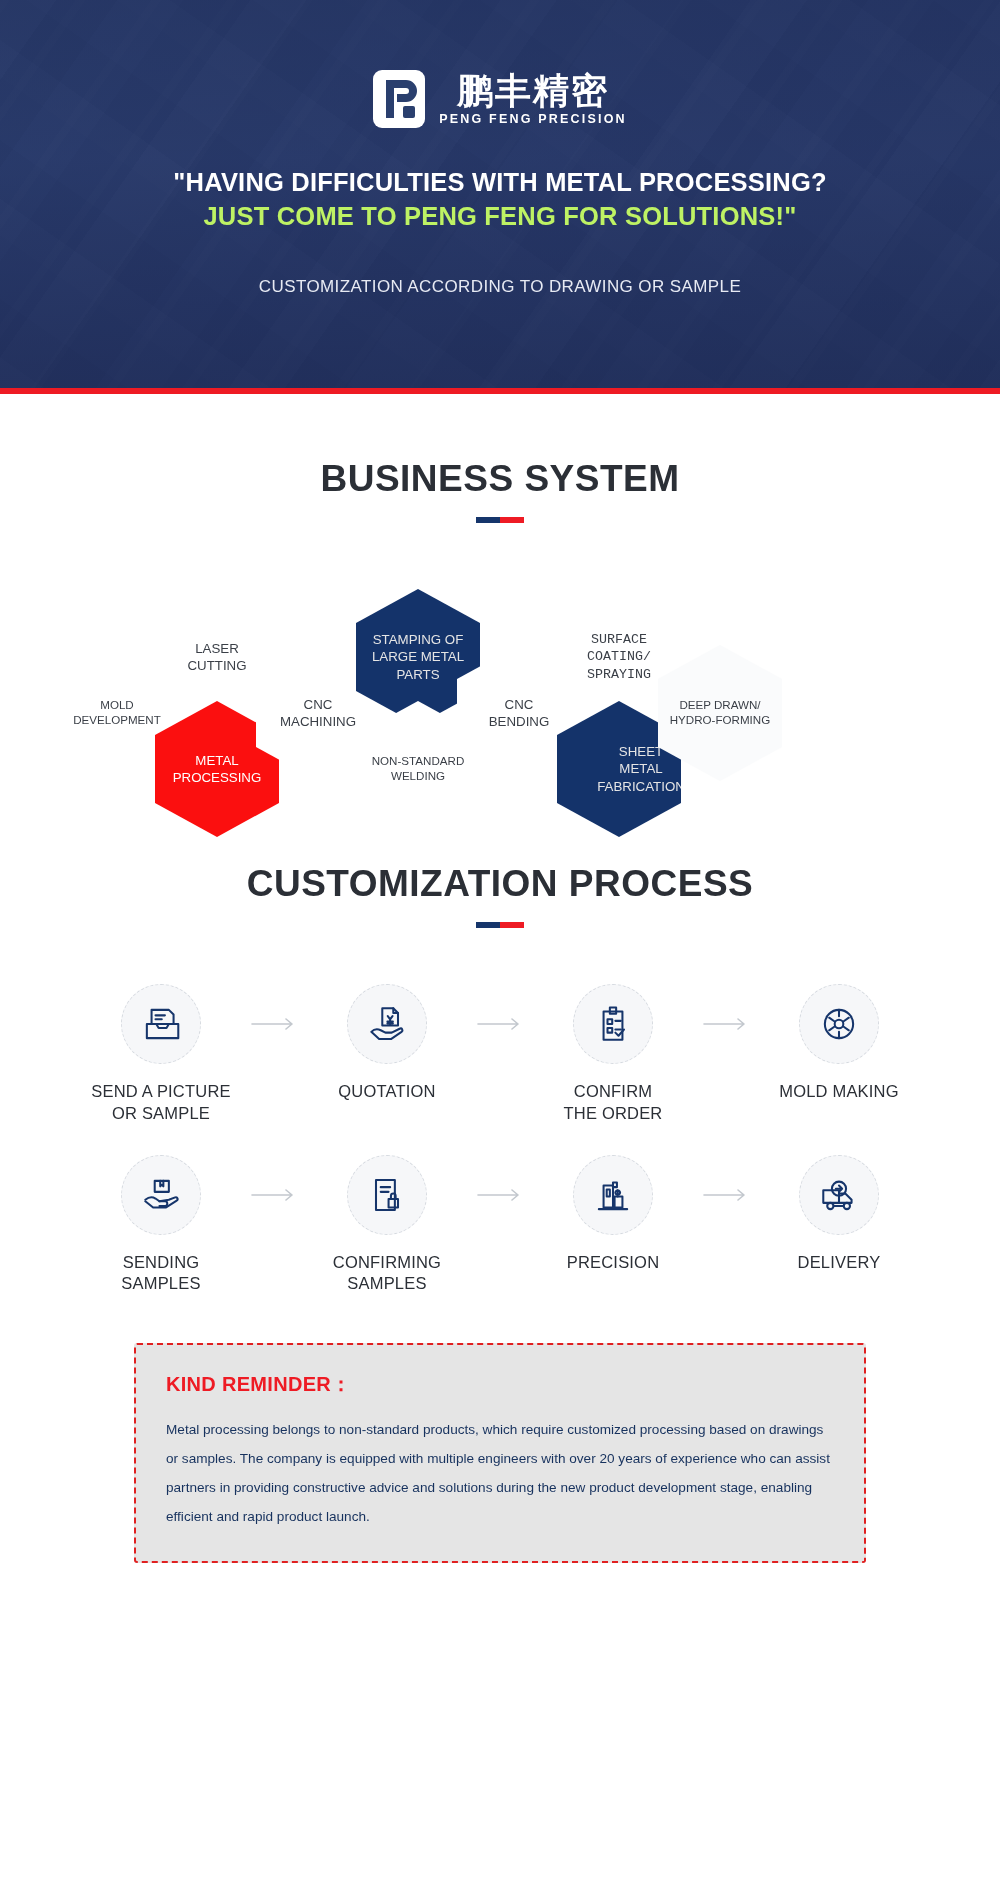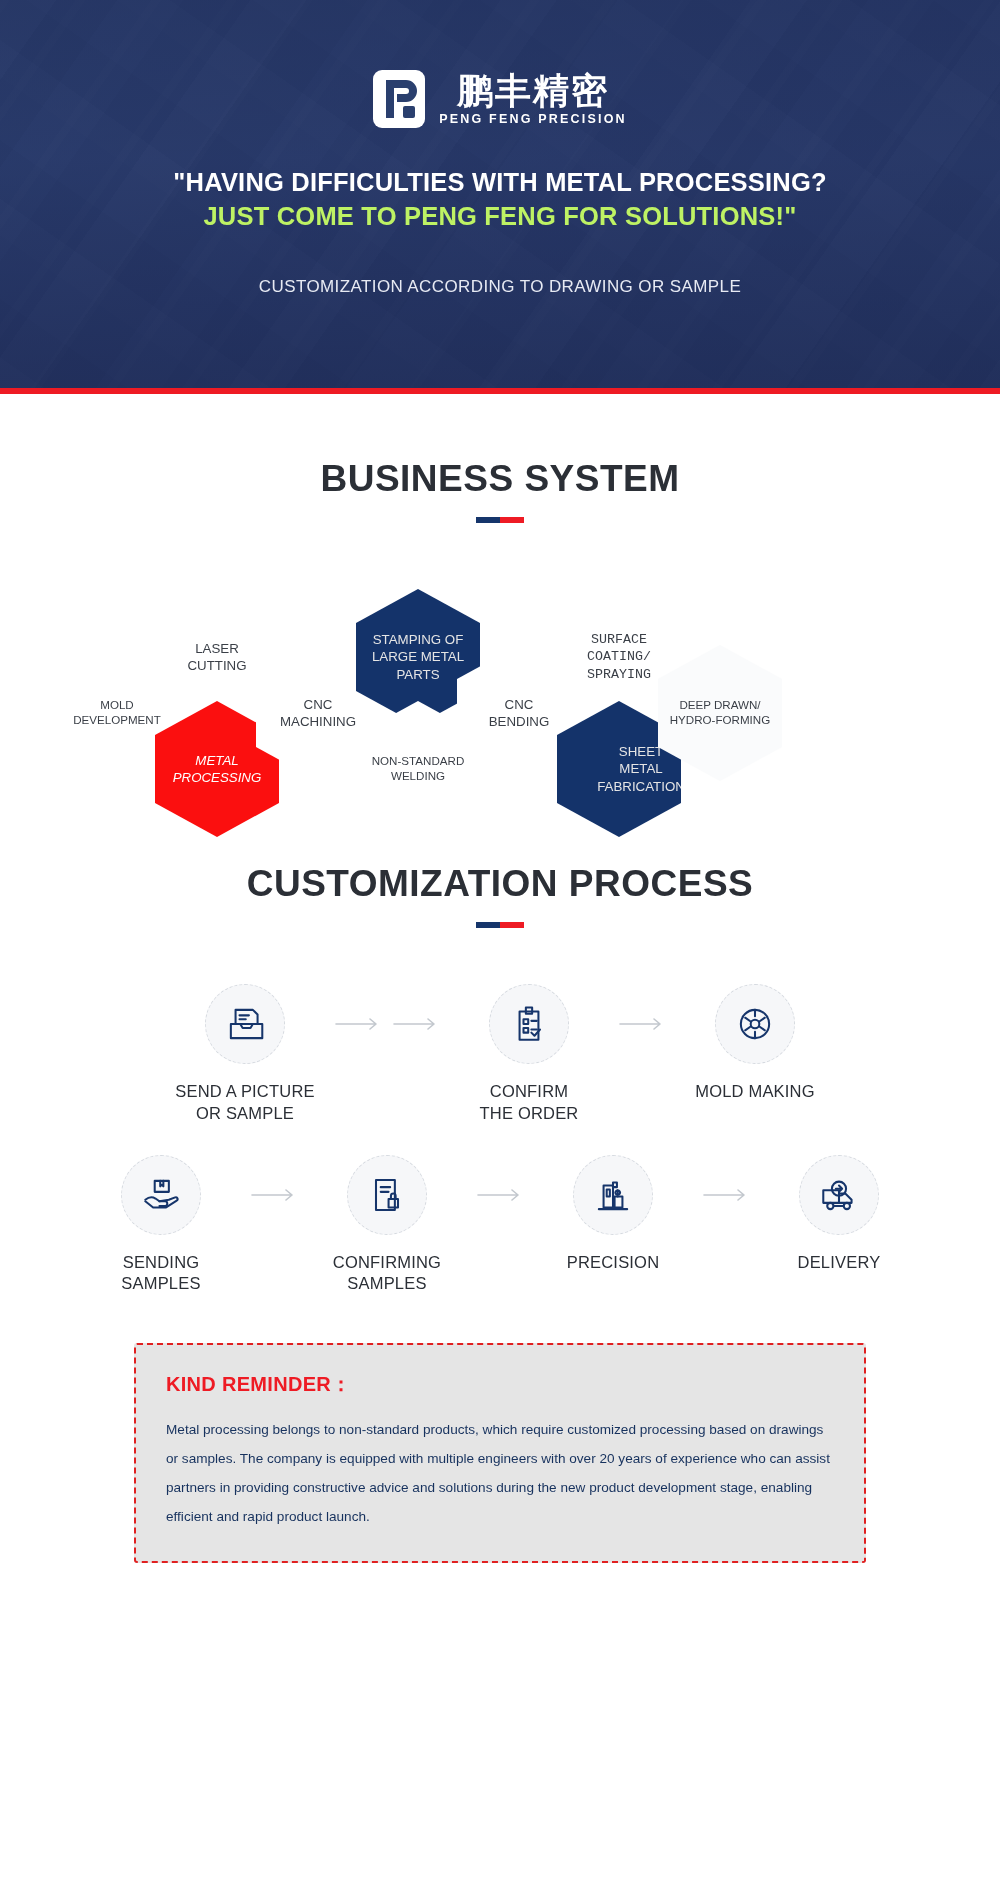--- a/index.html
+++ b/index.html
@@ -294,21 +294,21 @@
   <div class="hex-stage" id="hex-stage">
       <div class="hex  tiny" style="left: 55px; top: 78px;">
         <span style="white-space: pre-line;">MOLD
 DEVELOPMENT</span>
       </div>
       <div class="hex " style="left: 155px; top: 22px;">
         <span style="white-space: pre-line;">LASER
 CUTTING</span>
       </div>
       <div class="hex red" style="left: 155px; top: 134px;">
-        <span style="white-space: pre-line; font-style: italic;">METAL
+        <span style="white-space: pre-line;">METAL
 PROCESSING</span>
       </div>
       <div class="hex " style="left: 256px; top: 78px;">
         <span style="white-space: pre-line;">CNC
 MACHINING</span>
       </div>
       <div class="hex navy" style="left: 356px; top: 22px;">
         <span style="white-space: pre-line;">STAMPING OF
 LARGE METAL
 PARTS</span>
@@ -356,20 +356,33 @@
               </svg>
             </span>
           </div>
           <div class="proc-label">SEND A PICTURE
 OR SAMPLE</div>
         </div>
         <div class="proc-arrow">
           <svg width="48" height="16" viewBox="0 0 48 16" fill="none" stroke="#c3c8ce" stroke-width="1.6" stroke-linecap="round" stroke-linejoin="round">
             <path d="M2 8h40M36 3l6 5-6 5"></path>
           </svg>
+        </div>
+        <div class="proc-step">
+          <div class="proc-circle">
+            <span style="display: flex;">
+              <svg width="44" height="44" viewBox="0 0 56 56" fill="none" stroke="#16356b" stroke-width="2.6" stroke-linecap="round" stroke-linejoin="round">
+                <path d="M22 8h14l6 6v16H22z"></path>
+                <path d="M36 8v6h6"></path>
+                <path d="M29 18l3 4 3-4M32 22v7M28.5 25h7M28.5 27.5h7"></path>
+                <path d="M8 38c4-4 8-4 12-2l6 3h8l10-5c3-1.5 5 2 2.5 4l-13 9H18l-10-9z"></path>
+              </svg>
+            </span>
+          </div>
+          <div class="proc-label">QUOTATION</div>
         </div>
         <div class="proc-arrow">
           <svg width="48" height="16" viewBox="0 0 48 16" fill="none" stroke="#c3c8ce" stroke-width="1.6" stroke-linecap="round" stroke-linejoin="round">
             <path d="M2 8h40M36 3l6 5-6 5"></path>
           </svg>
         </div>
         <div class="proc-step">
           <div class="proc-circle">
             <span style="display: flex;">
               <svg width="44" height="44" viewBox="0 0 56 56" fill="none" stroke="#16356b" stroke-width="2.6" stroke-linecap="round" stroke-linejoin="round">

